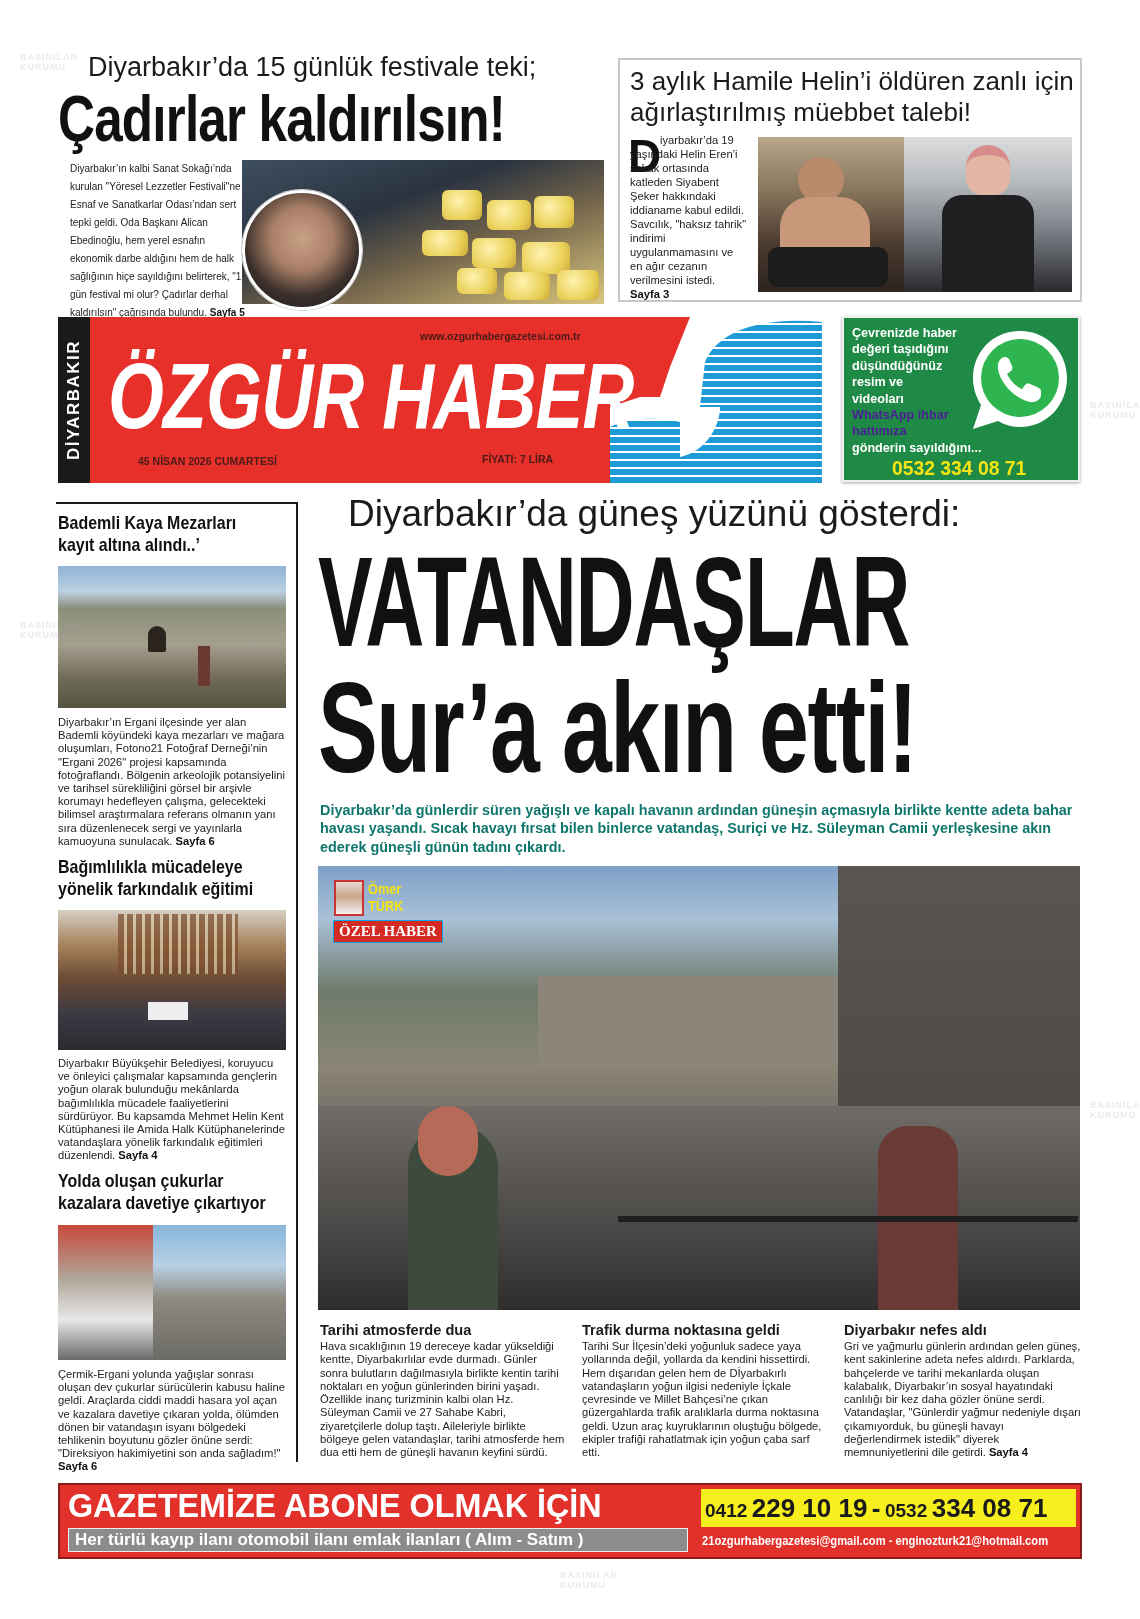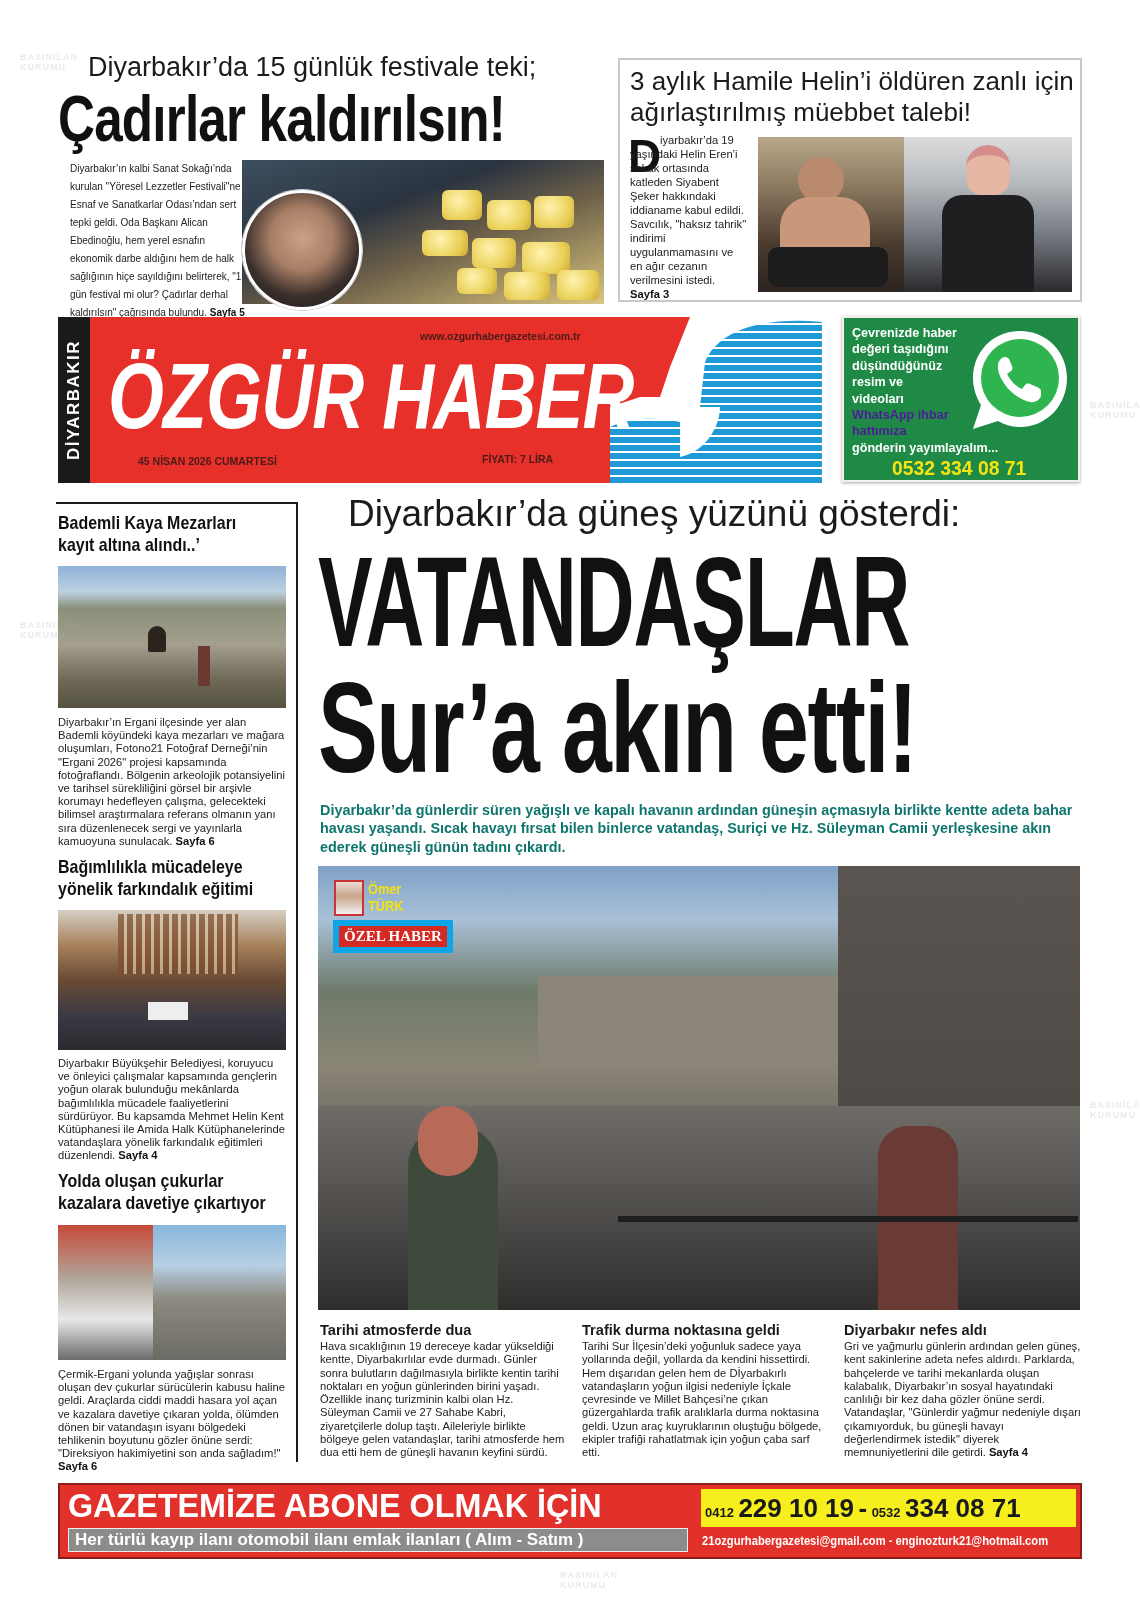--- a/index.html
+++ b/index.html
@@ -55,32 +55,32 @@
   
   #main-kicker { left: 348px; top: 492px; font-size: 37px; line-height: 44px; color: #1b1b1b; white-space: nowrap; }
   #main-h1 { left: 318px; top: 538px; font-size: 128px; line-height: 128px; letter-spacing: -2px; color: #111; transform: scaleX(0.64); }
   #main-h2 { left: 318px; top: 664px; font-size: 128px; line-height: 128px; letter-spacing: -2px; color: #111; transform: scaleX(0.70); }
   #main-lead { left: 320px; top: 801px; width: 760px; font-size: 14.4px; line-height: 18.3px; font-weight: bold; color: #0f766e; }
 
   #main-photo { left: 318px; top: 866px; width: 762px; height: 444px; overflow: hidden;
     background: linear-gradient(180deg,#7fa1c6 0%,#a9c1d8 12%,#6e7a6a 28%,#8a8576 45%,#6f6a62 60%,#8e8c88 75%,#5b5a56 100%); }
   #byline-photo { left: 334px; top: 880px; width: 30px; height: 36px; background: linear-gradient(180deg,#e9dcd2 0%,#caa48b 45%,#f2f2f2 100%); border: 2px solid #c33; }
   #byline-name { left: 368px; top: 880px; font-size: 15px; line-height: 17px; font-weight: bold; color: #f3e214; font-family: "Liberation Sans", sans-serif; transform: scaleX(0.85); transform-origin: left top; }
-  #byline-tag { left: 333px; top: 920px; padding: 2px 5px; background: #d32a24; color: #fff; font-family: "Liberation Serif", serif; font-weight: bold; font-size: 15px; line-height: 17px; border: 6px solid #0ea5e9; }
+  #byline-tag { left: 333px; top: 920px; padding: 2px 5px; background: #d32a24; color: #fff; font-family: "Liberation Serif", serif; font-weight: bold; font-size: 15px; line-height: 17px; border: 1px solid #0ea5e9; }
 
   
   .col-title { position: absolute; top: 1322px; font-size: 14.6px; font-weight: bold; color: #1a1a1a; white-space: nowrap; }
   .col-body { position: absolute; top: 1340px; width: 246px; font-size: 11.2px; line-height: 13.3px; color: #222; }
 
   
   #ft { left: 58px; top: 1483px; width: 1024px; height: 76px; background: #e2312b; border: 2px solid #8b1c18; }
   #ft-title { left: 68px; top: 1485px; font-size: 34px; line-height: 40px; font-weight: bold; color: #fff; transform: scaleX(0.95); transform-origin: left top; white-space: nowrap; }
   #ft-sub { left: 68px; top: 1528px; width: 620px; height: 24px; background: #8c8c8c; border: 1px solid #eee; color: #fff; font-weight: bold; font-size: 17px; line-height: 22px; padding-left: 6px; white-space: nowrap; overflow: hidden; }
   #ft-phones { left: 701px; top: 1489px; width: 375px; height: 38px; background: #f7ee1e; color: #1a1a1a; font-weight: bold; white-space: nowrap; padding-left: 4px; line-height: 38px; overflow: hidden; }
-  #ft-phones .small { font-size: 13px; margin-top: 35px; }
+  #ft-phones .small { font-size: 19px; margin-top: 35px; }
   #ft-phones .big { font-size: 26px; }
   #ft-email { left: 702px; top: 1533px; font-size: 13px; font-weight: bold; color: #fff; white-space: nowrap; transform: scaleX(0.86); transform-origin: left top; }
 
   b.pg { font-weight: bold; color: #111; }
   .wm { position: absolute; color: rgba(180,180,180,0.28); font-size: 9px; font-weight: bold; letter-spacing: 1px; pointer-events: none; }
 </style>
 </head>
 <body>
 
 <div class="abs" id="tl-kicker">Diyarbakır’da 15 günlük festivale teki;</div>
@@ -144,21 +144,21 @@
 
 <div class="abs" id="wa"></div>
 <div class="abs" id="wa-text">
   <div>Çevrenizde haber</div>
   <div>değeri taşıdığını</div>
   <div>düşündüğünüz</div>
   <div>resim ve</div>
   <div>videoları</div>
   <div class="yel">WhatsApp ihbar</div>
   <div class="yel">hattımıza</div>
-  <div style="white-space:nowrap">gönderin yayımlayalım...</div>
+  <div style="white-space:nowrap">gönderin sayıldığını...</div>
 </div>
 <div class="abs" id="wa-phone">0532 334 08 71</div>
 <div class="abs" id="wa-icon">
   <svg width="110" height="112" viewBox="0 0 110 112">
     <path d="M55,6 C28,6 8,27 8,53 C8,63 11,72 16,80 L8,104 L33,96 C40,100 47,102 55,102 C82,102 102,80 102,53 C102,27 82,6 55,6 Z" fill="#ffffff"></path>
     <circle cx="55" cy="53" r="39" fill="#2fb54f"></circle>
     <path d="M40,32 C36,32 32,37 33,44 C35,58 50,74 65,77 C71,78 76,74 76,70 L76,66 C76,64 74,63 72,62 L65,59 C63,58 61,59 60,60 L57,64 C50,61 45,55 42,49 L46,46 C47,45 48,43 47,41 L44,34 C43,33 42,32 40,32 Z" fill="#ffffff"></path>
   </svg>
 </div>
 

